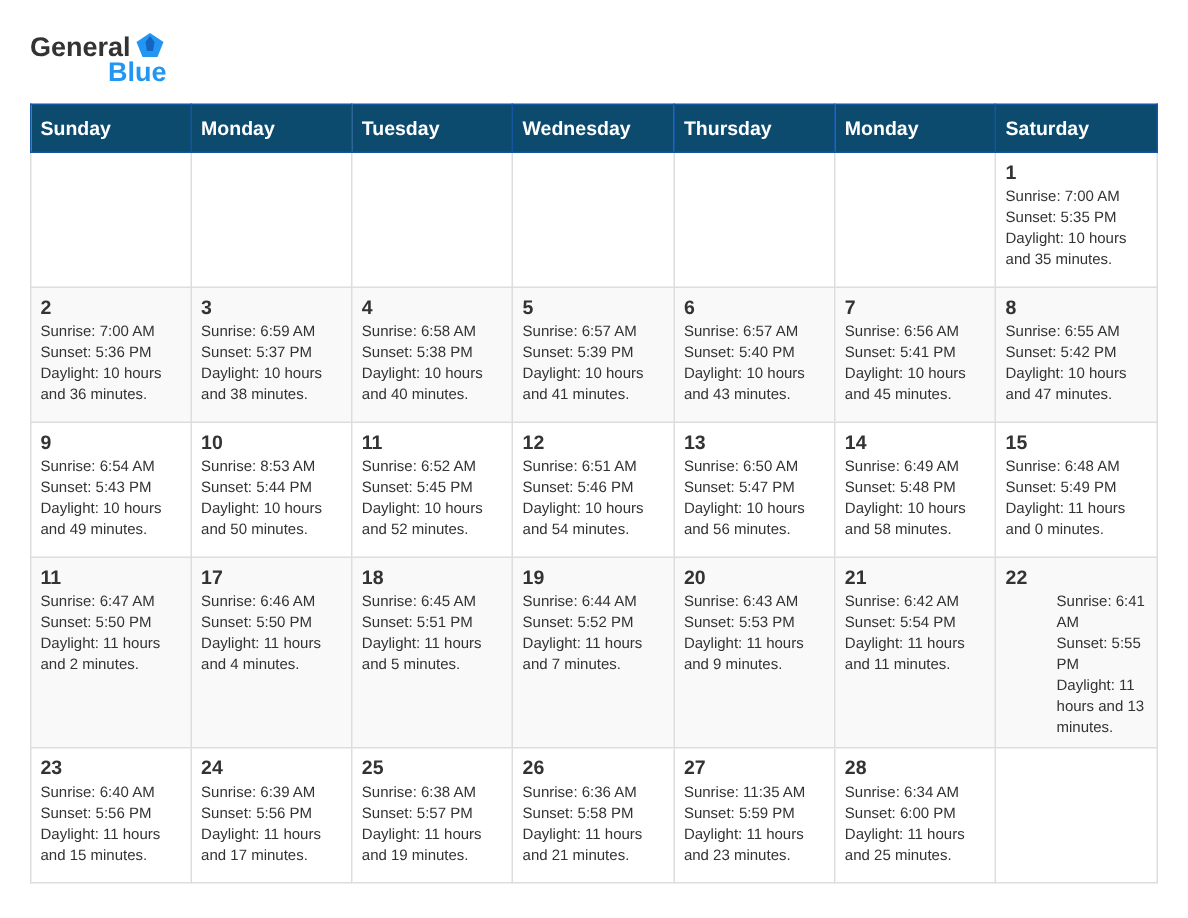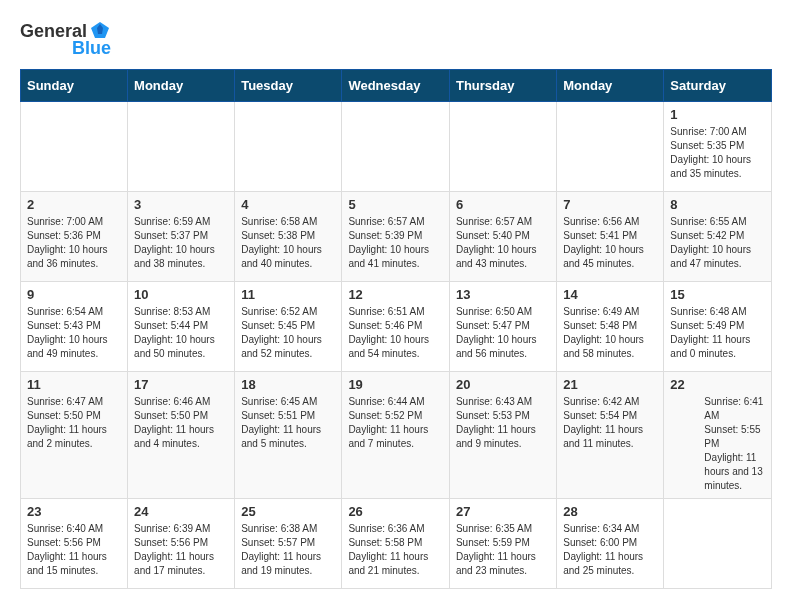--- a/index.html
+++ b/index.html
@@ -286,21 +286,21 @@
 Daylight: 11 hours and 19 minutes.</div>
         </td>
         <td>
           <span class="day-number">26</span>
           <div class="day-info" style="white-space: pre-line;">Sunrise: 6:36 AM
 Sunset: 5:58 PM
 Daylight: 11 hours and 21 minutes.</div>
         </td>
         <td>
           <span class="day-number">27</span>
-          <div class="day-info" style="white-space: pre-line;">Sunrise: 6:35 AM
+          <div class="day-info" style="white-space: pre-line;">Sunrise: 11:35 AM
 Sunset: 5:59 PM
 Daylight: 11 hours and 23 minutes.</div>
         </td>
         <td>
           <span class="day-number">28</span>
           <div class="day-info" style="white-space: pre-line;">Sunrise: 6:34 AM
 Sunset: 6:00 PM
 Daylight: 11 hours and 25 minutes.</div>
         </td>
         <td class="empty-cell"></td>

